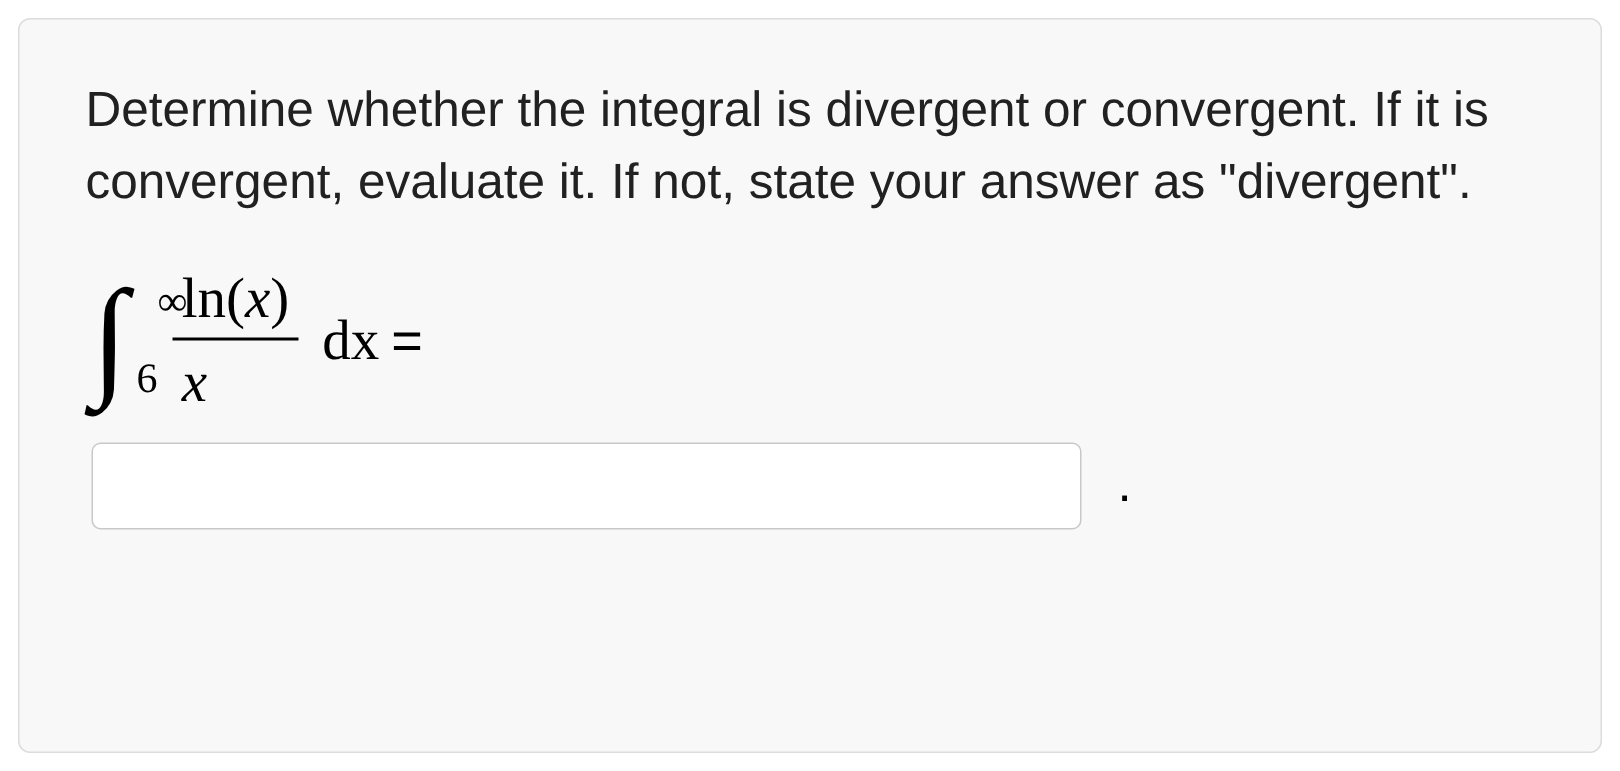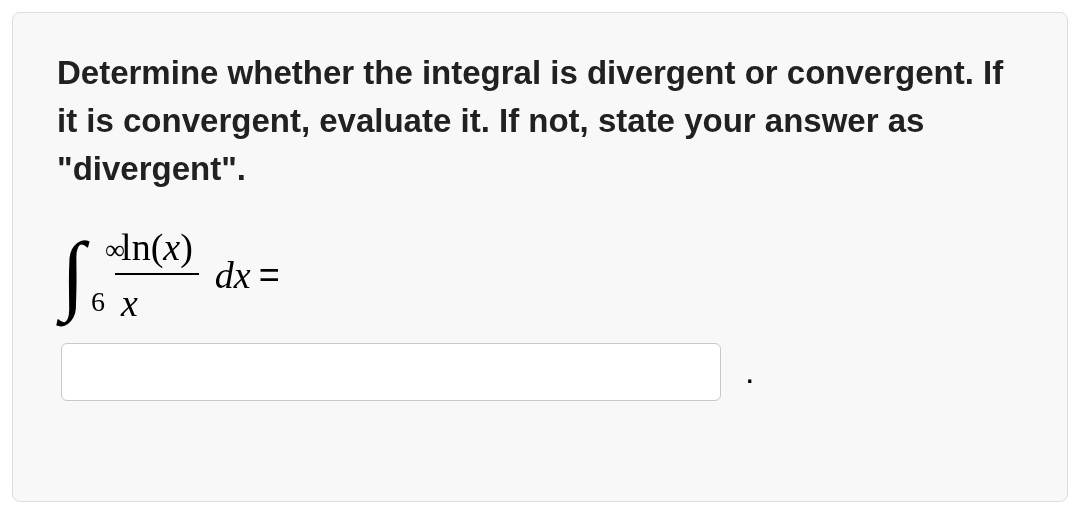--- a/index.html
+++ b/index.html
@@ -20,21 +20,21 @@
       border-radius: 8px;
       padding: 36px 44px 40px 44px;
       width: 100%;
       height: 490px;
     }
     .question-text {
       font-size: 33px;
       color: #212121;
       line-height: 1.45;
       margin-bottom: 32px;
-      font-weight: 700;
+      font-weight: 400;
     }
     .math-row {
       display: flex;
       align-items: center;
       font-family: "Times New Roman", Times, serif;
       font-size: 40px;
       color: #000;
       margin-bottom: 18px;
       padding-left: 4px;
     }
@@ -76,21 +76,20 @@
       width: 100%;
       border-top: 2px solid #000;
     }
     .fraction .den {
       padding: 6px 6px 0 6px;
       font-style: italic;
       font-size: 38px;
     }
     .dx {
       margin-left: 10px;
-      font-style: italic;
       font-size: 38px;
     }
     .equals {
       margin-left: 8px;
       font-size: 36px;
       font-family: Arial, Helvetica, sans-serif;
       font-style: normal;
     }
     .answer-row {
       display: flex;

